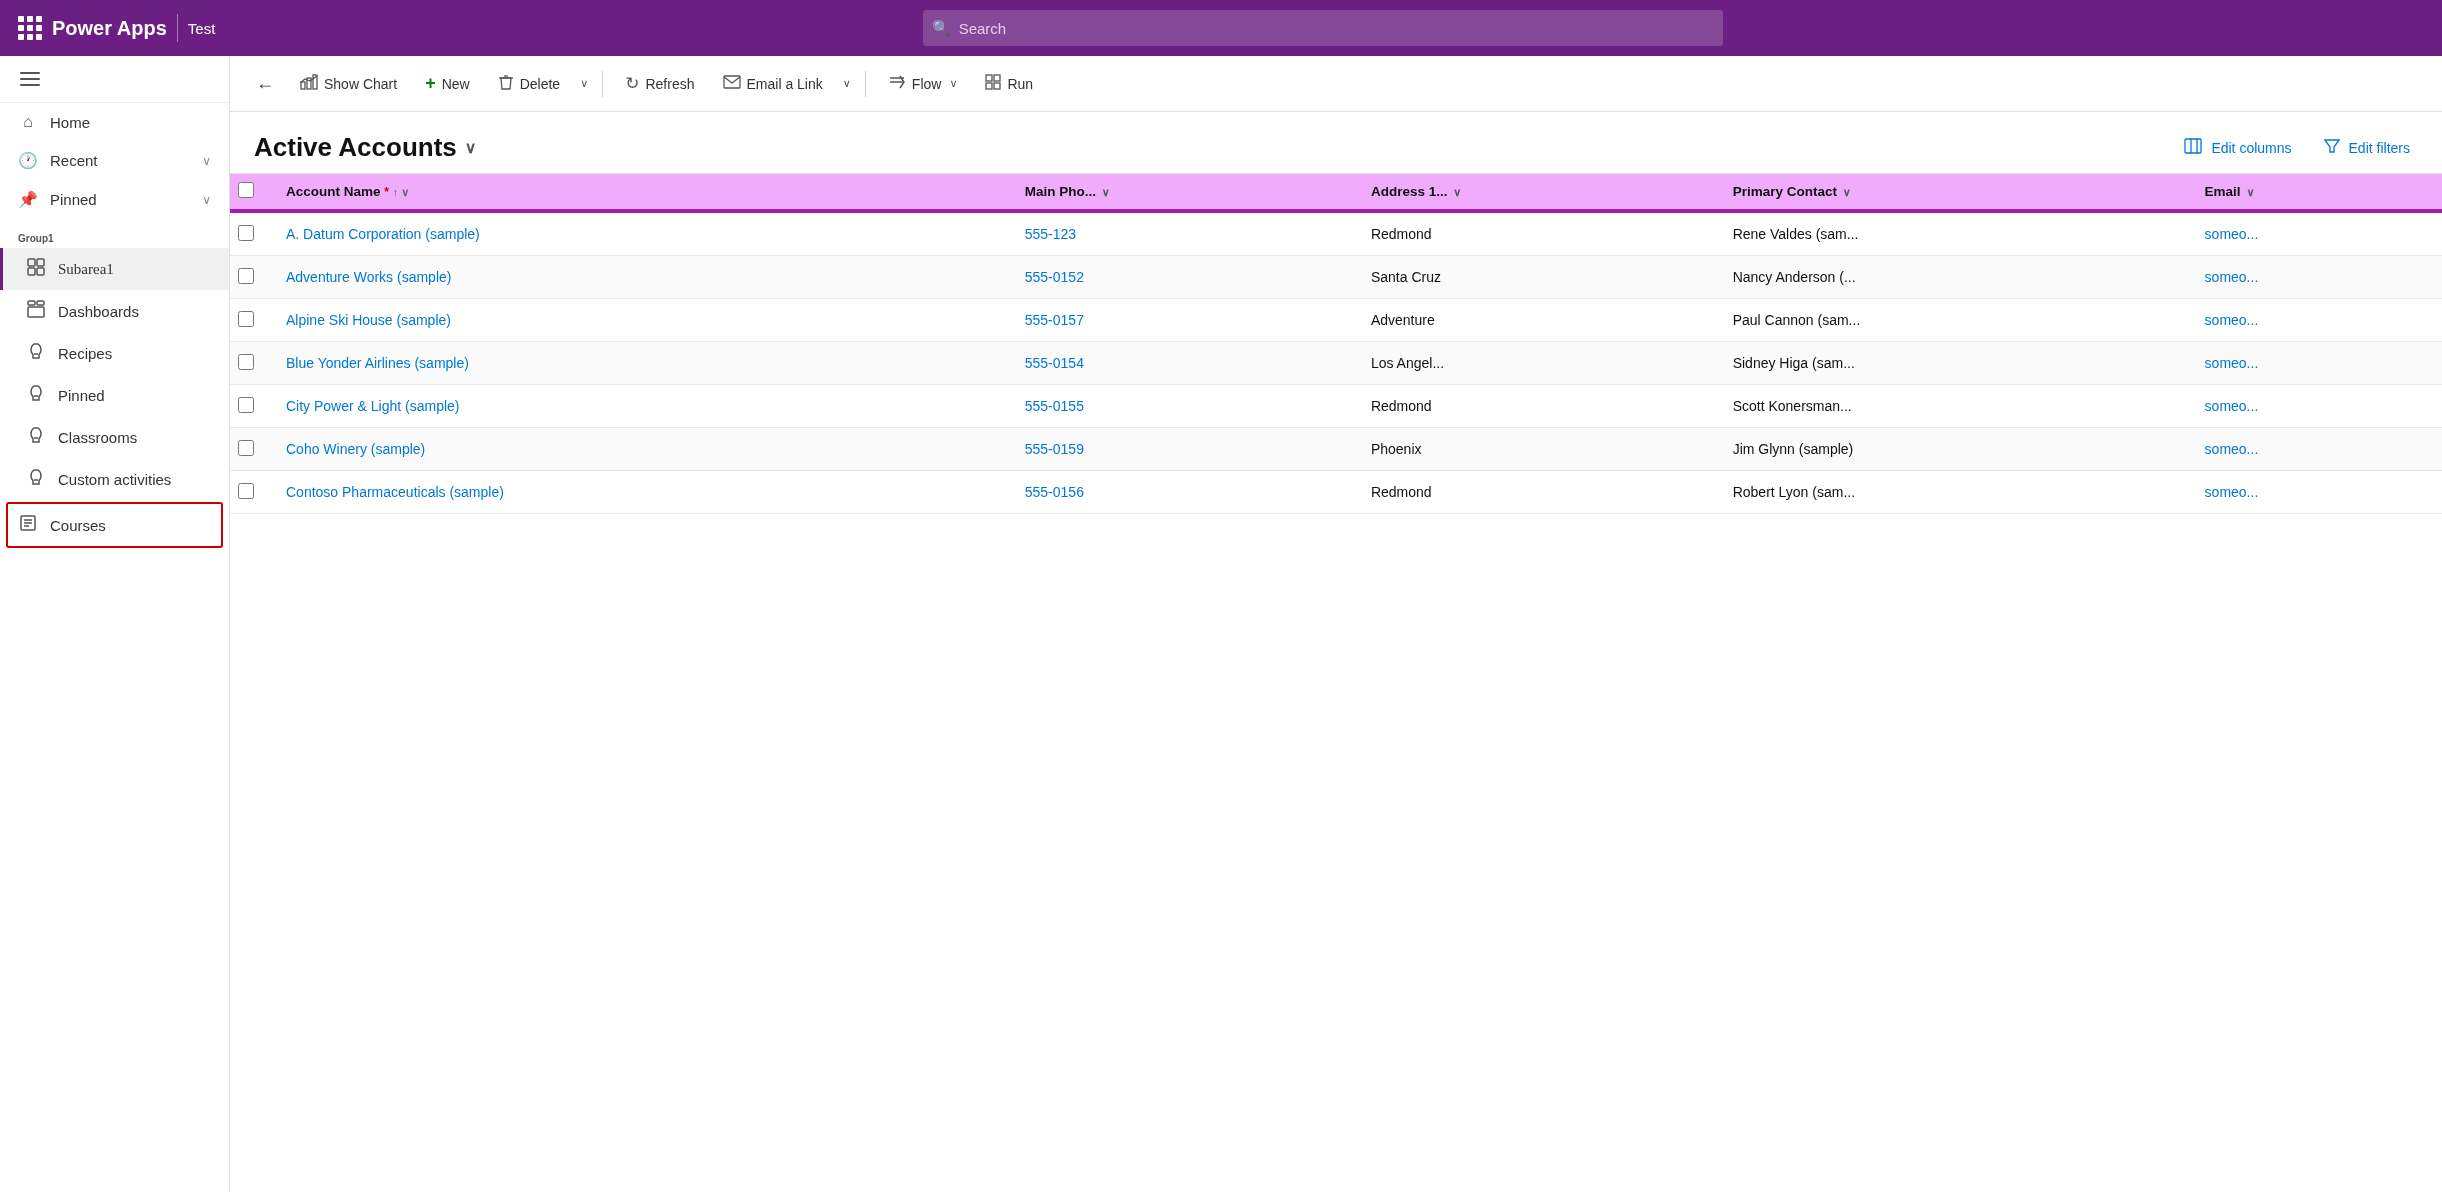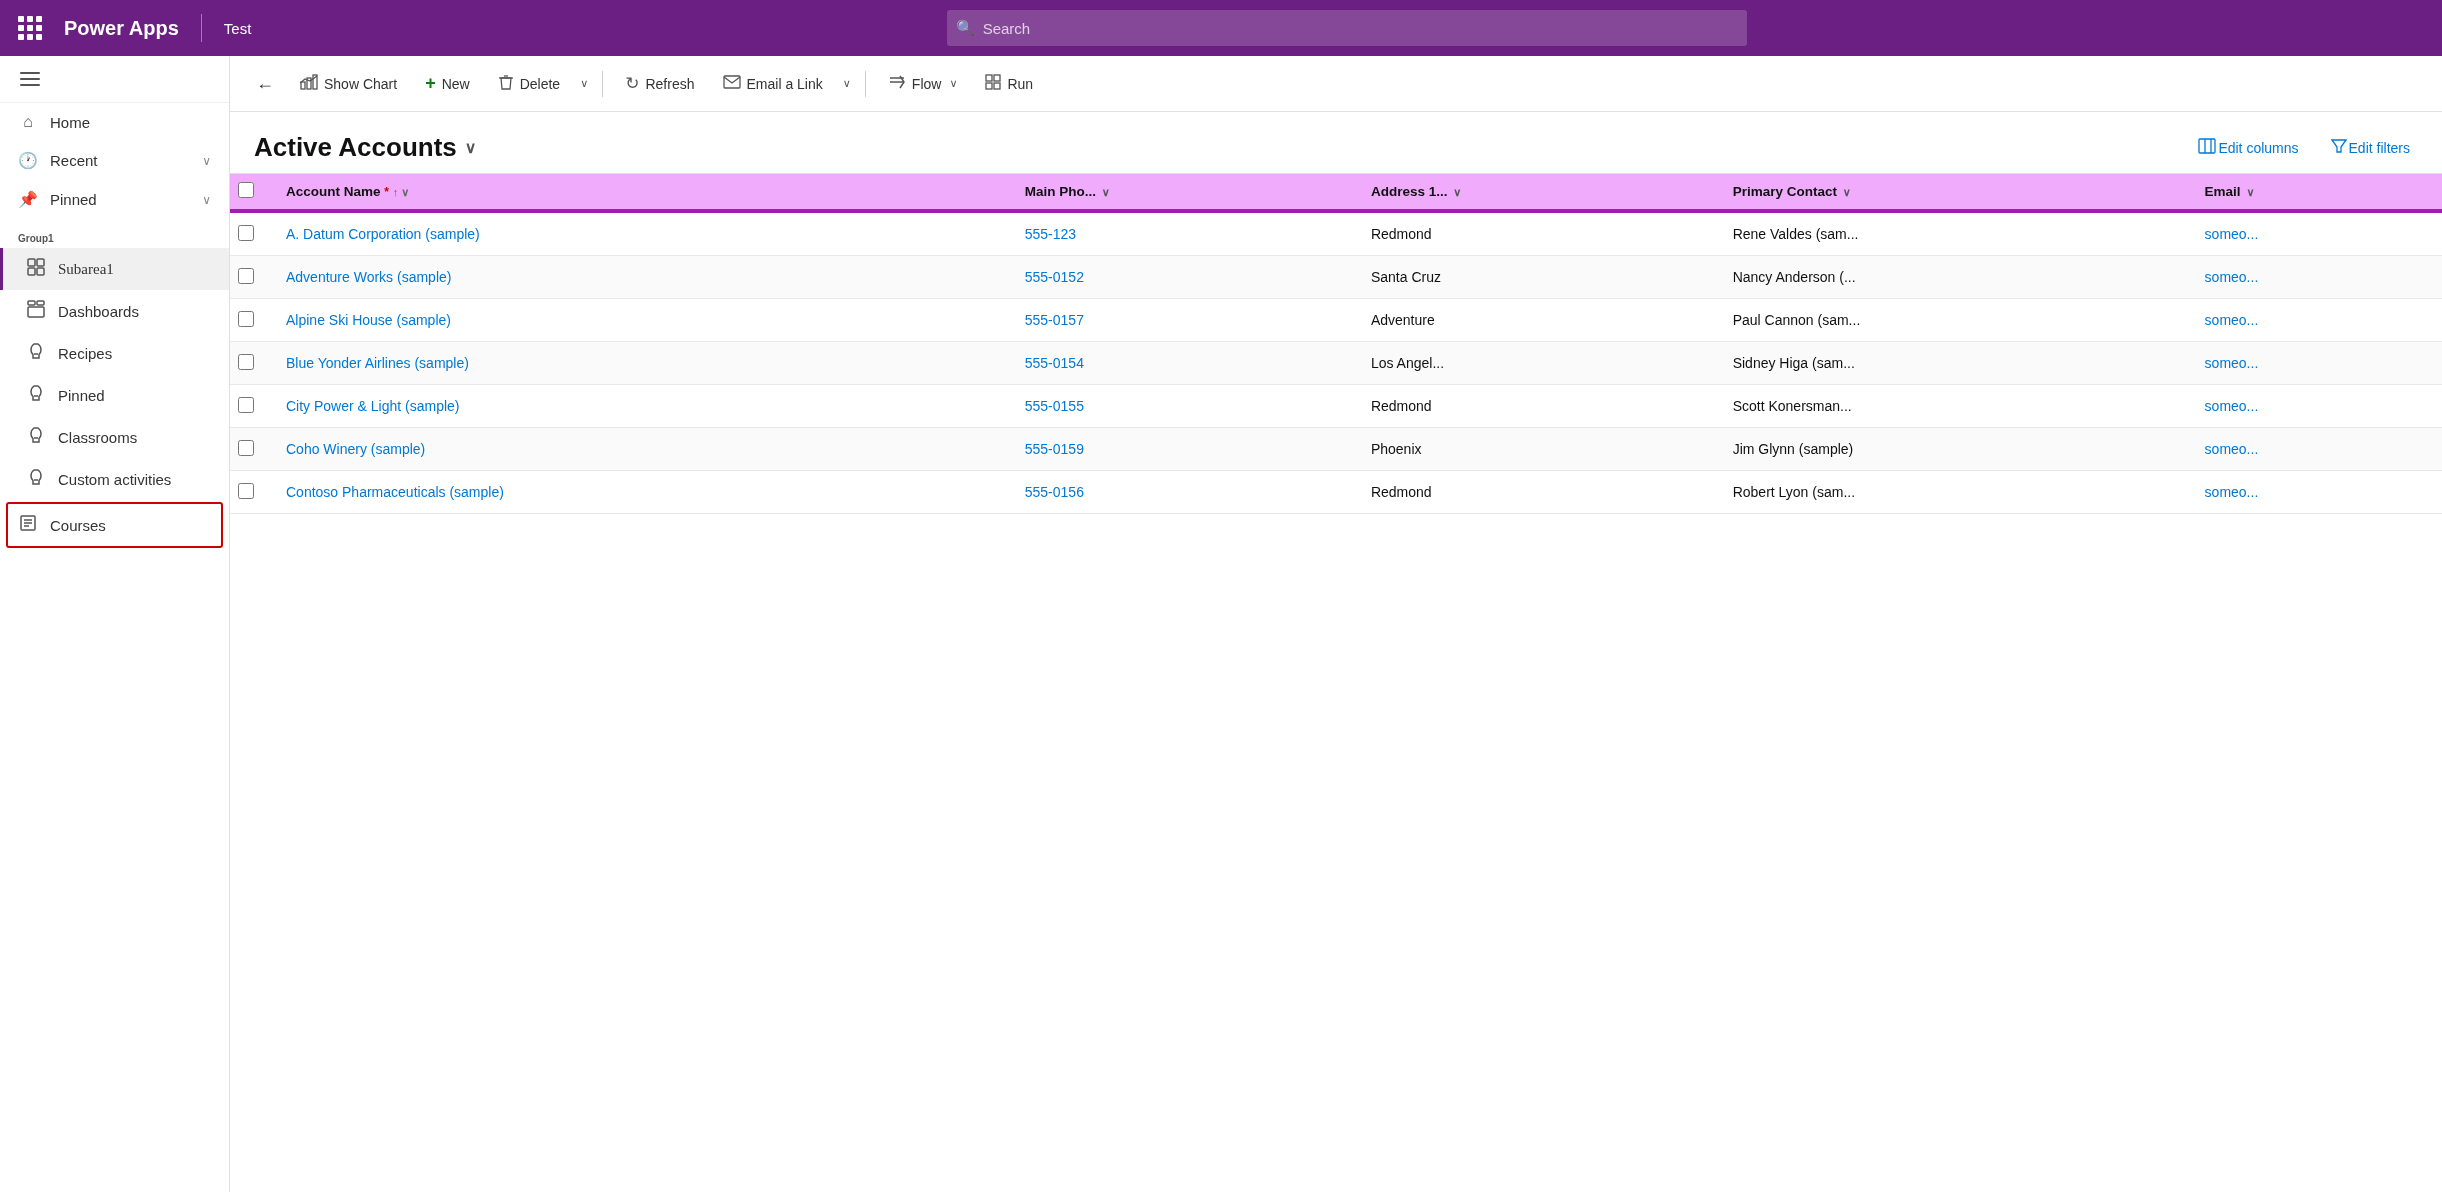--- a/index.html
+++ b/index.html
@@ -5,21 +5,21 @@
     * { box-sizing: border-box; margin: 0; padding: 0; }
     body { font-family: 'Segoe UI', Tahoma, Geneva, Verdana, sans-serif; height: 100vh; overflow: hidden; display: flex; flex-direction: column; }
 
     
     .topbar {
       background: #6b1f82;
       height: 56px;
       display: flex;
       align-items: center;
       padding: 0 12px;
-      gap: 12px;
+      gap: 0;
       flex-shrink: 0;
     }
     .search-wrapper {
       flex: 1;
       max-width: 800px;
       margin: 0 auto;
       position: relative;
       display: flex;
       align-items: center;
     }
@@ -205,21 +205,21 @@
       color: #555;
     }
     .view-actions {
       display: flex;
       align-items: center;
       gap: 16px;
     }
     .view-action-btn {
       display: flex;
       align-items: center;
-      gap: 2px;
+      gap: 9px;
       font-size: 14px;
       color: #0078d4;
       background: none;
       border: none;
       cursor: pointer;
       padding: 4px 8px;
       border-radius: 3px;
     }
 
     

